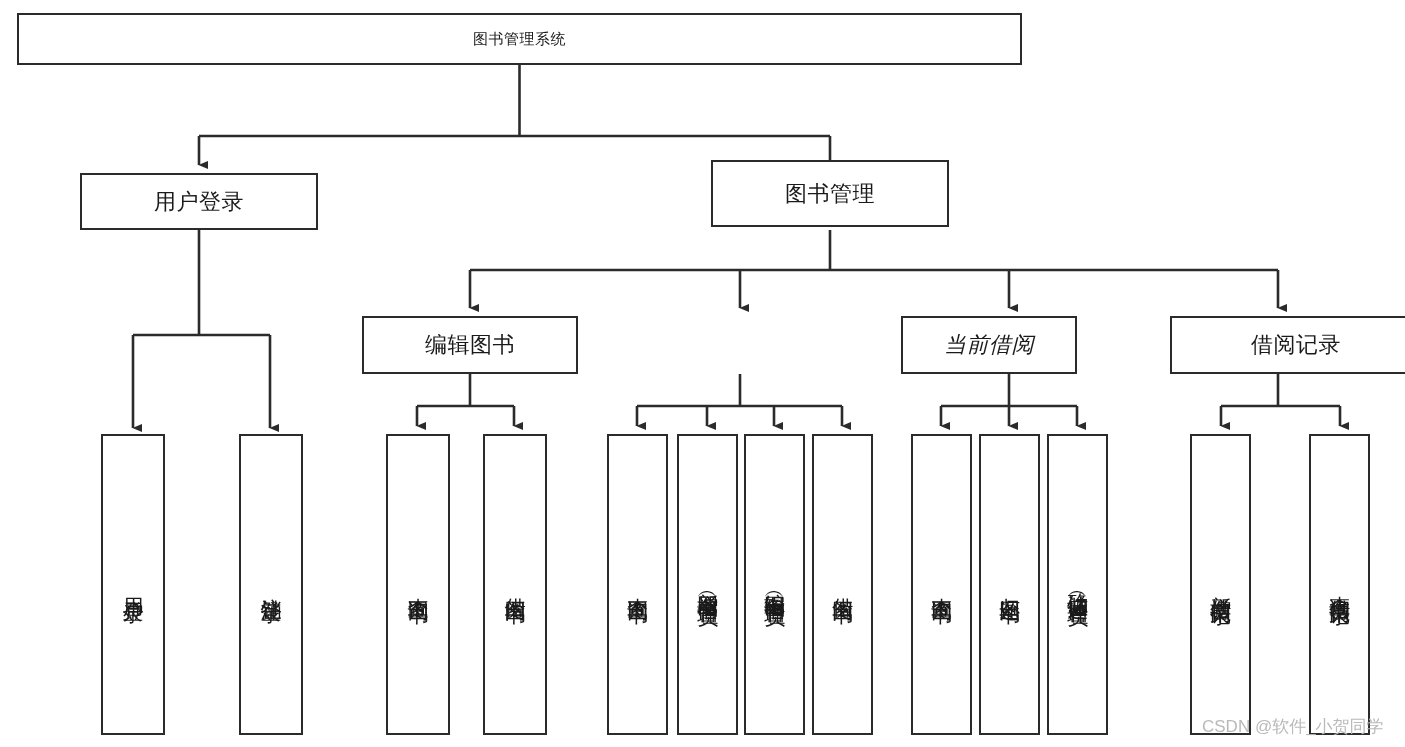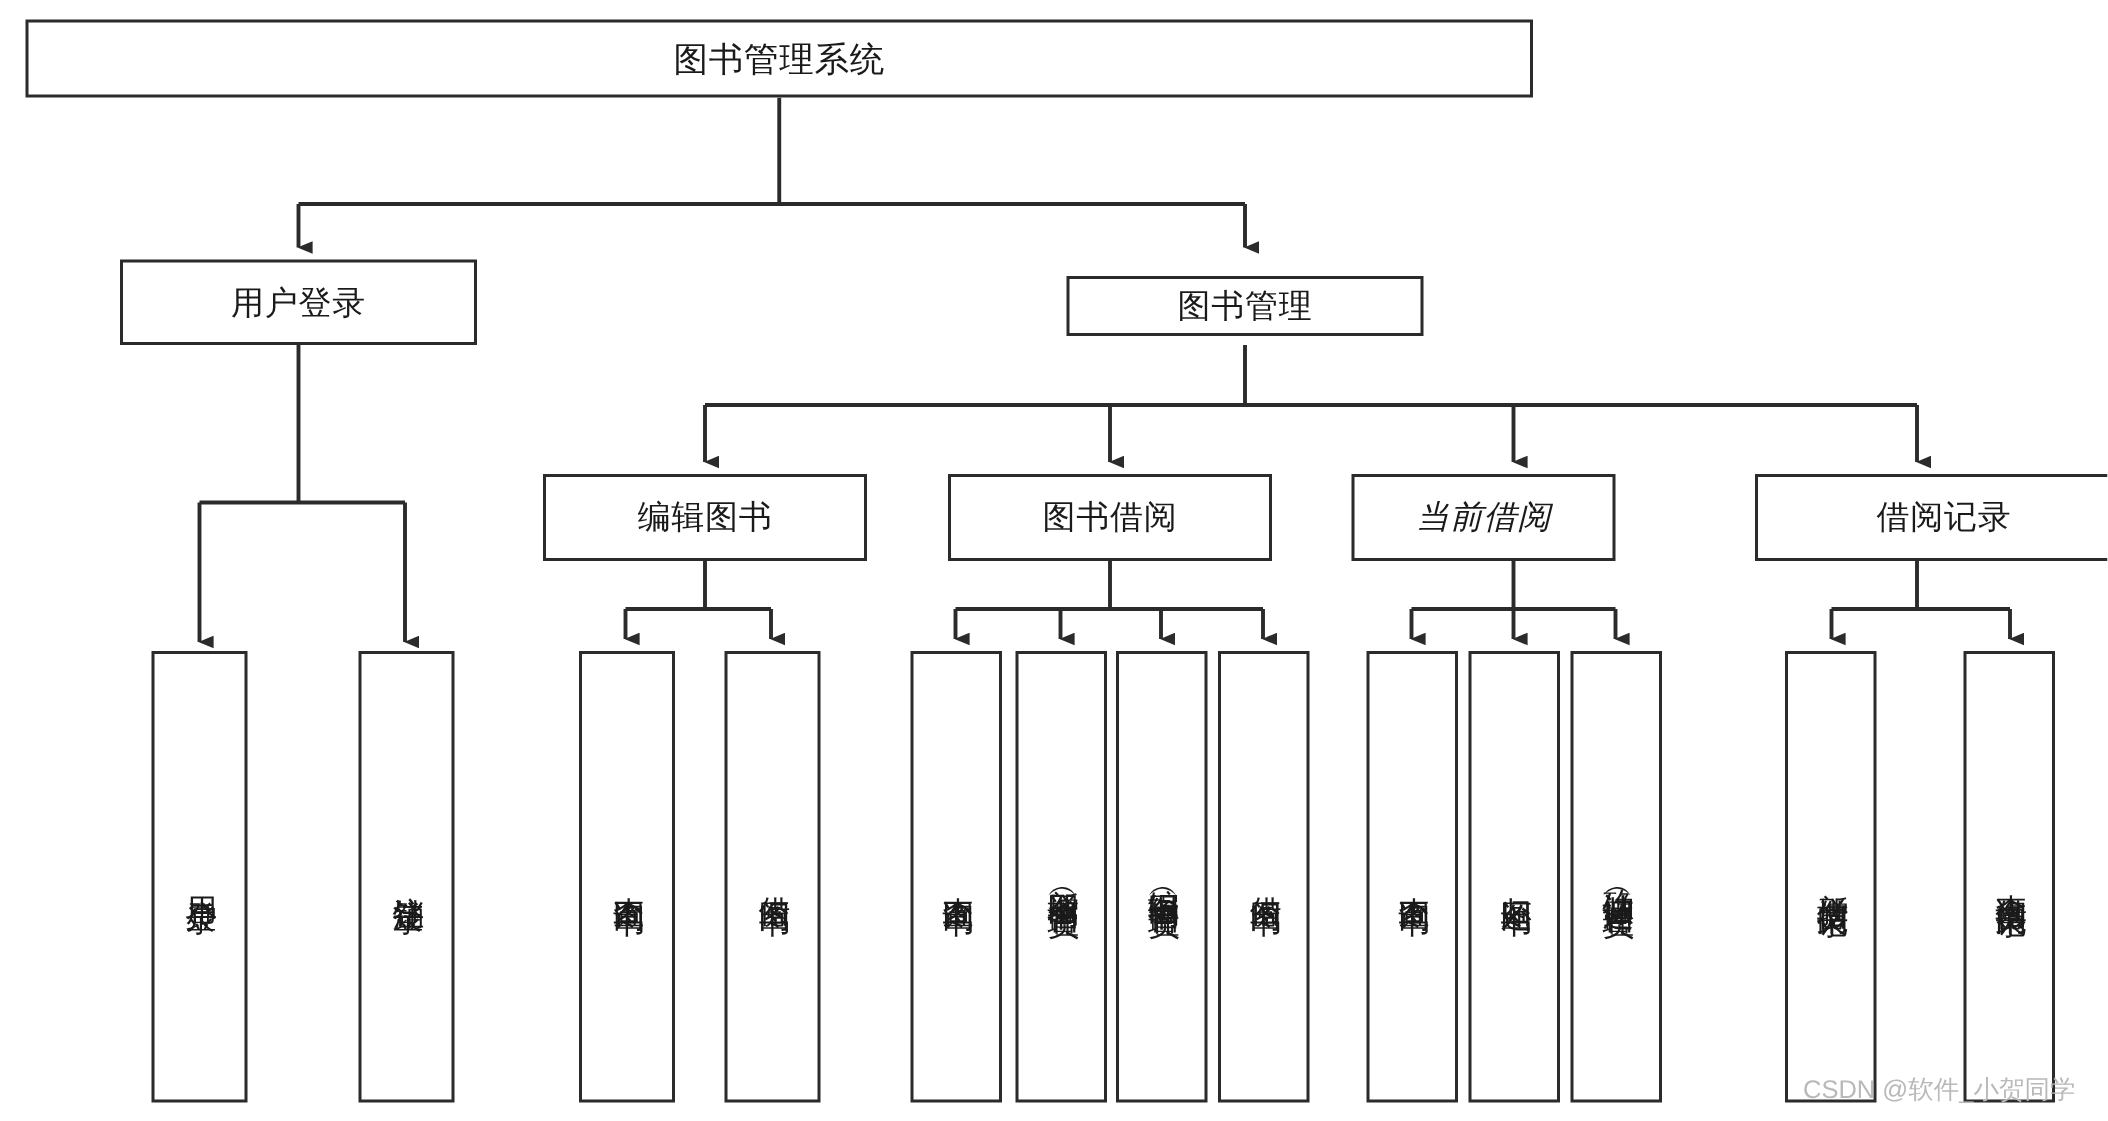--- a/index.html
+++ b/index.html
@@ -37,21 +37,21 @@
     z-index: 2;
   }
   .node-label {
     display: block;
     text-align: center;
     line-height: 1.25;
     letter-spacing: 0.5px;
   }
   
   .lvl1 .node-label {
-    font-size: 23px;
+    font-size: 15px;
   }
   
   .lvl2 .node-label,
   .lvl3 .node-label {
     font-size: 22px;
   }
   
   .leaf {
     align-items: center;
     justify-content: center;
@@ -130,30 +130,27 @@
     </g>
   </svg>
 
   <div class="node lvl1" style="left:17px; top:13px; width:1005px; height:52px;">
     <span class="node-label">图书管理系统</span>
   </div>
 
   <div class="node lvl2" style="left:80px; top:173px; width:238px; height:57px;">
     <span class="node-label">用户登录</span>
   </div>
-  <div class="node lvl2" style="left:711px; top:184px; width:238px; height:40px;">
+  <div class="node lvl2" style="left:711px; top:160px; width:238px; height:67px;">
     <span class="node-label">图书管理</span>
   </div>
 
   <div class="node lvl3" style="left:362px; top:316px; width:216px; height:58px;">
     <span class="node-label">编辑图书</span>
   </div>
-  <div class="node lvl3" style="left:632px; top:316px; width:216px; height:58px;">
-    <span class="node-label">图书借阅</span>
-  </div>
   <div class="node lvl3" style="left:901px; top:316px; width:176px; height:58px;font-style:italic;">
     <span class="node-label">当前借阅</span>
   </div>
   <div class="node lvl3" style="left:1170px; top:316px; width:252px; height:58px;">
     <span class="node-label">借阅记录</span>
   </div>
 
   <div class="node leaf" style="left:101px; top:434px; width:64px; height:301px;">
     <span class="node-label">用户登录</span>
   </div>

